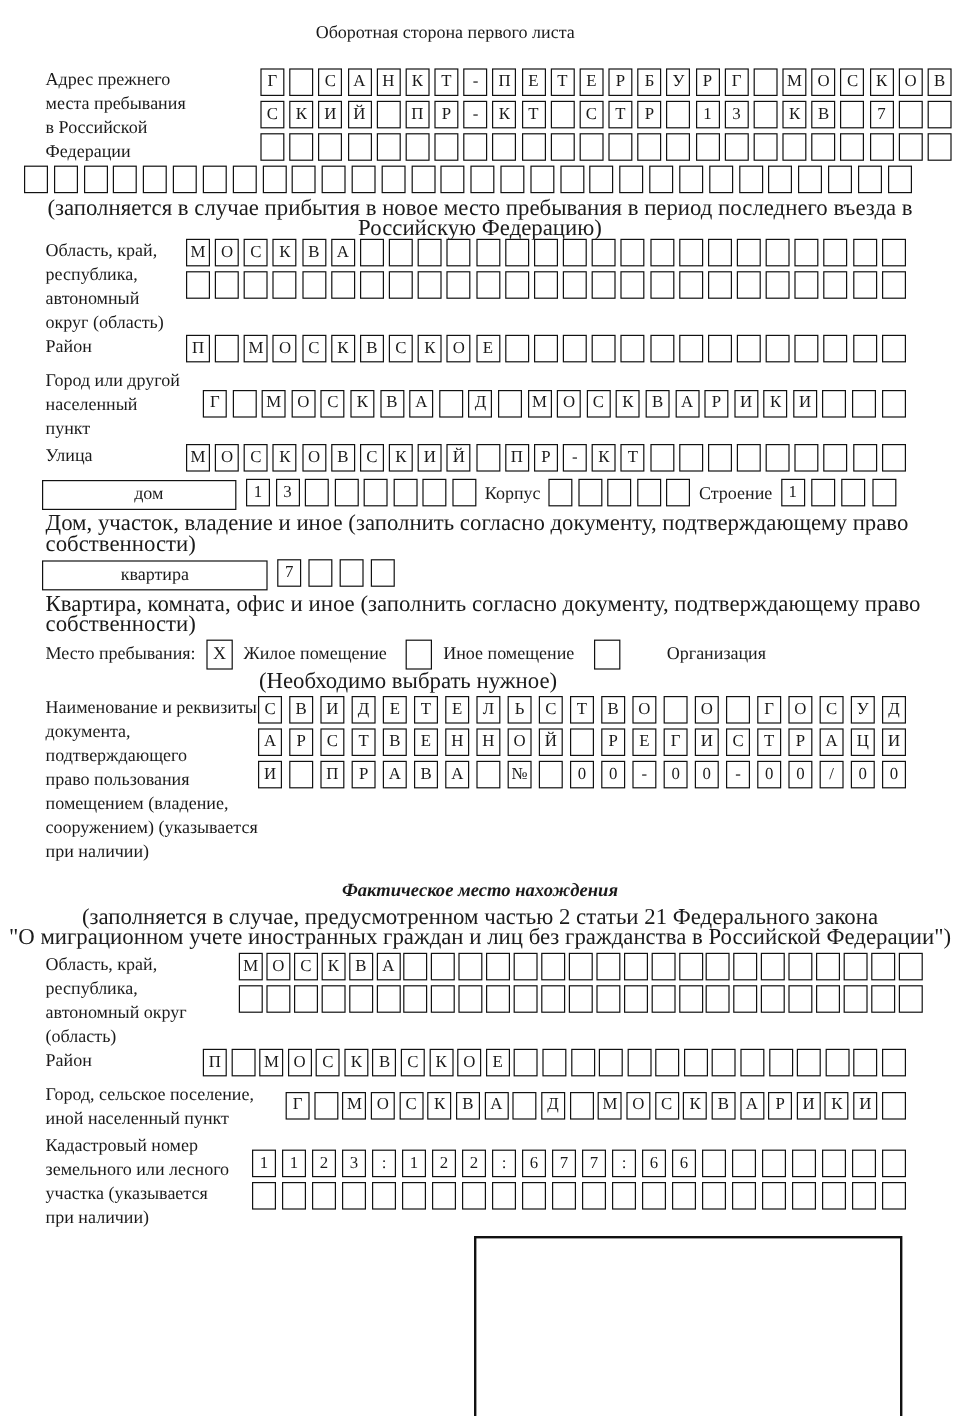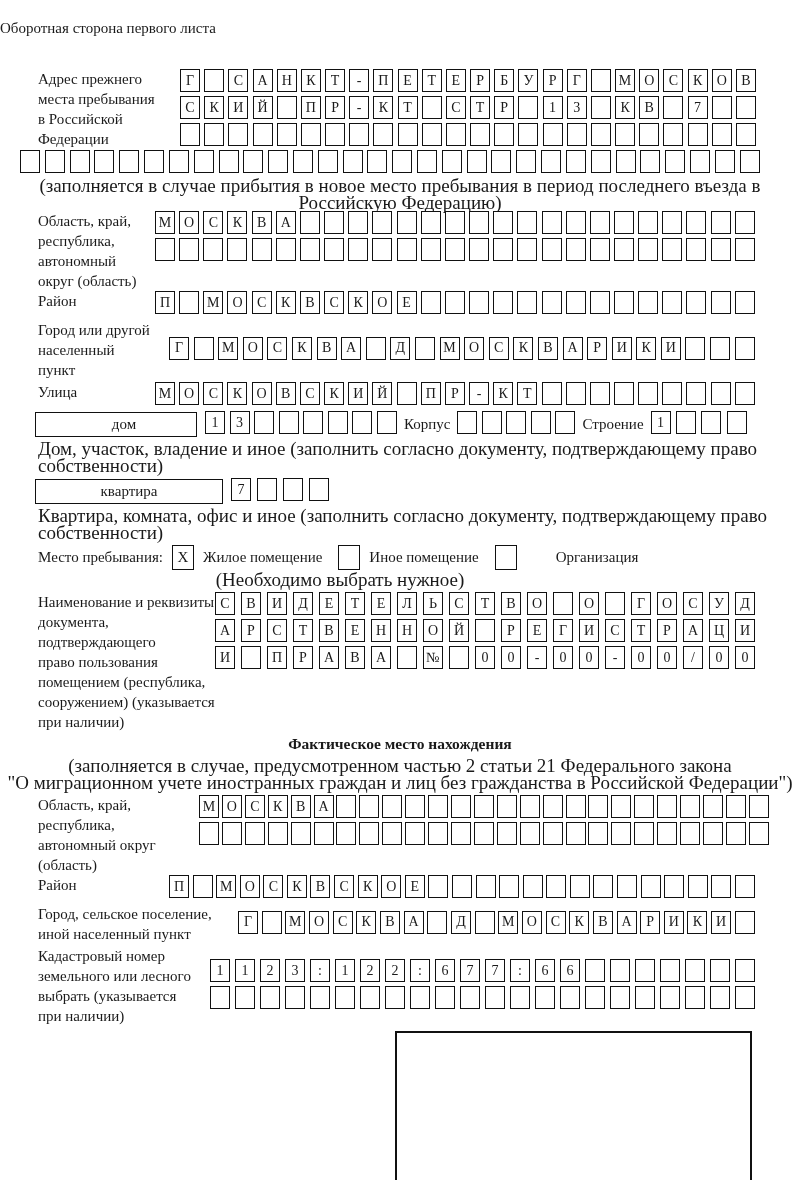--- a/index.html
+++ b/index.html
@@ -1,21 +1,21 @@
 <!DOCTYPE html>
 <html><head>
 <meta charset="utf-8">
 <style>
   html,body{margin:0;padding:0;background:#fff;}
   .page{
     position:relative;width:800px;height:1180px;overflow:hidden;
     background:#fff;color:#1a1a1a;
     font-family:"Liberation Serif","DejaVu Serif",serif;
   }
-  .header-note{margin:20px 58px 0 0;text-align:left;font-size:15px;}
+  .header-note{margin:20px 58px 0 0;text-align:center;font-size:15px;}
   .flexrow{display:flex;align-items:flex-start;margin-left:38px;}
   .flexrow.vcenter{align-items:center;}
   .label-col{font-size:15px;line-height:20px;flex:0 0 auto;}
   .w142{width:142px;}
   .w117{width:117px;}
   .w131{width:131px;}
   .w177{width:177px;}
   .w172{width:172px;}
   .grid-col{flex:0 0 auto;}
   .cellrow{display:flex;justify-content:space-between;margin-bottom:4px;}
@@ -54,23 +54,23 @@
     display:flex;align-items:center;justify-content:center;
     font-size:15px;margin:0 9px;flex:0 0 auto;
   }
   .cb-gap{margin-left:16px;}
   .org-label{margin-left:30px;}
   .stamp-box{
     box-sizing:border-box;border:2px solid #111;width:357px;height:170px;
     margin:5px 0 4px 395px;background:#fff;
   }
   .stamp-caption{margin-left:388px;width:375px;font-size:13px;line-height:16px;text-align:center;}
-  .mt16{margin-top:32px;}
+  .mt16{margin-top:20px;gap:37px;}
   .mt4{margin-top:4px;}
-  .mt6{margin-top:3px;}
+  .mt6{margin-top:14px;font-style:italic;}
   .mb2{margin-bottom:2px;}
 </style>
 </head>
 <body>
 
 <div class="page">
 
   <div class="header-note">Оборотная сторона первого листа</div>
 
   <div class="flexrow mt16">
@@ -406,21 +406,21 @@
     <span class="checkbox cb-gap"></span>
     <span class="org-label">Организация</span>
   </div>
   <div class="caption" style="margin-left:155px;width:370px;text-align:center;">(Необходимо выбрать нужное)</div>
 
   <div class="flexrow mt4">
     <div class="label-col w177">
       <div>Наименование и реквизиты</div>
       <div>документа, подтверждающего</div>
       <div>право пользования</div>
-      <div>помещением (республика,</div>
+      <div>помещением (владение,</div>
       <div>сооружением) (указывается</div>
       <div>при наличии)</div>
     </div>
     <div class="grid-col">
       <div class="cellrow rw540">
           <span class="cell">С</span>
           <span class="cell">В</span>
           <span class="cell">И</span>
           <span class="cell">Д</span>
           <span class="cell">Е</span>
@@ -618,21 +618,21 @@
         <span class="cell">К</span>
         <span class="cell">И</span>
         <span class="cell"></span>
       </div>
   </div>
 
   <div class="flexrow vcenter">
     <div class="label-col w172">
       <div>Кадастровый номер</div>
       <div>земельного или лесного</div>
-      <div>выбрать (указывается</div>
+      <div>участка (указывается</div>
       <div>при наличии)</div>
     </div>
     <div class="grid-col">
       <div class="cellrow rw545">
           <span class="cell">1</span>
           <span class="cell">1</span>
           <span class="cell">2</span>
           <span class="cell">3</span>
           <span class="cell">:</span>
           <span class="cell">1</span>

